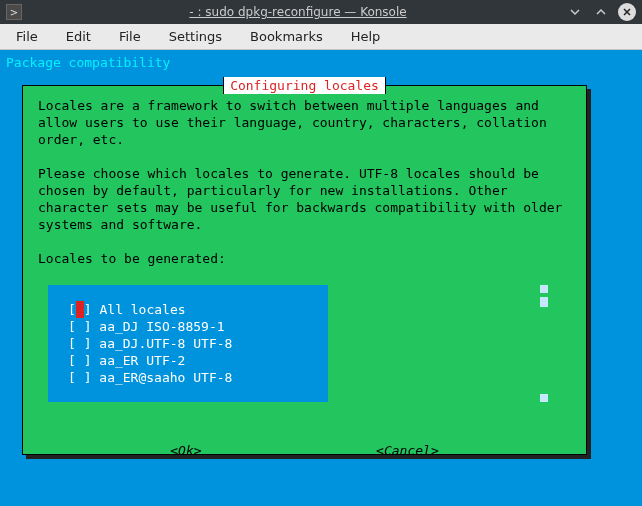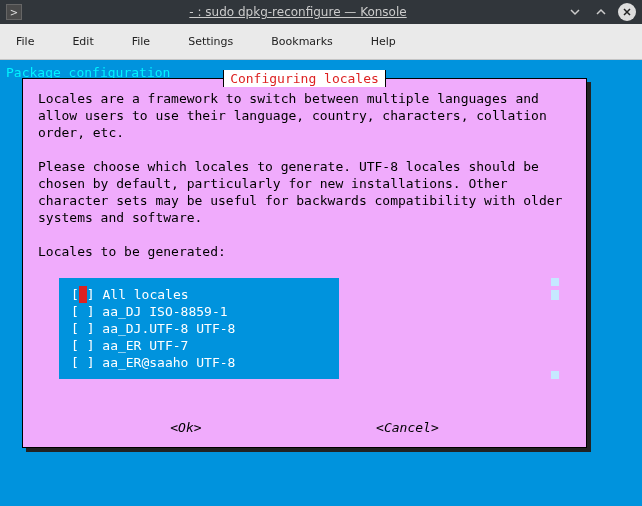--- a/index.html
+++ b/index.html
@@ -35,28 +35,28 @@
   color: #cbcbcb;
   width: 18px; height: 18px;
   display: flex; align-items: center; justify-content: center;
 }
 .titlebar-btn.close {
   background: #ddd;
   color: #222;
   border-radius: 50%;
 }
 .menubar {
-  height: 36px;
+  height: 26px;
   background: #eaeaea;
   border-bottom: 1px solid #c5c5c5;
   display: flex;
   align-items: center;
   padding: 0 4px;
-  font-size: 11px;
-  gap: 14px;
+  font-size: 13px;
+  gap: 4px;
 }
 .menubar-item {
   padding: 3px 12px;
   color: #222;
   cursor: pointer;
 }
 .terminal {
   background: #0093dd;
   width: 642px;
   height: calc(506px - 24px - 26px);
@@ -66,24 +66,24 @@
   color: #fff;
   position: relative;
   padding: 4px 6px;
 }
 .term-header {
   color: #00f3ff;
 }
 .dialog {
   position: absolute;
   left: 22px;
-  top: 18px;
+  top: 35px;
   width: 565px;
   height: 370px;
-  background: #f0abfc;
+  background: #22c55e;
   color: #000;
   border: 1px solid #000;
   box-shadow: 4px 4px 0 #222;
 }
 .dialog-title-wrap {
   position: absolute;
   top: -9px;
   left: 0; right: 0;
   text-align: center;
 }
@@ -94,24 +94,24 @@
   padding: 0 6px;
   border-left: 1px solid #000;
   border-right: 1px solid #000;
 }
 .dialog-body {
   padding: 11px 15px 8px 15px;
   color: #000;
   white-space: pre-wrap;
 }
 .listbox {
-  margin: 10px 15px 0 36px;
+  margin: 10px 15px 0 25px;
   background: #0093dd;
   color: #fff;
-  padding: 8px;
+  padding: 16px;
   position: relative;
   width: 280px;
 }
 .list-row {
   padding: 0 4px;
   white-space: pre;
 }
 .focus-cell {
   background: #d22;
   color: #d22;
@@ -178,21 +178,21 @@
 <div class="menubar">
   <span class="menubar-item">File</span>
   <span class="menubar-item">Edit</span>
   <span class="menubar-item">File</span>
   <span class="menubar-item">Settings</span>
   <span class="menubar-item">Bookmarks</span>
   <span class="menubar-item">Help</span>
 </div>
 
 <div class="terminal">
-  <div class="term-header">Package configuration</div>
+  <div class="term-header">Package compatibility</div>
 
   <div class="dialog">
     <div class="dialog-title-wrap">
       <span class="dialog-title">
         <span>Configuring locales</span>
       </span>
     </div>
 
     <div class="dialog-body">Locales are a framework to switch between multiple languages and
 allow users to use their language, country, characters, collation
@@ -202,21 +202,21 @@
 chosen by default, particularly for new installations. Other
 character sets may be useful for backwards compatibility with older
 systems and software.
 
 Locales to be generated:</div>
 
     <div class="listbox">
       <div class="list-row">[<span class="focus-cell">&nbsp;</span>] <span>All locales</span></div>
       <div class="list-row">[ ] <span>aa_DJ ISO-8859-1</span></div>
       <div class="list-row">[ ] <span>aa_DJ.UTF-8 UTF-8</span></div>
-      <div class="list-row">[ ] <span>aa_ER UTF-7</span></div>
+      <div class="list-row">[ ] <span>aa_ER UTF-2</span></div>
       <div class="list-row">[ ] <span>aa_ER@saaho UTF-8</span></div>
 
       <div class="scrollbar">
         <div class="scroll-arrow top"></div>
         <div class="scroll-thumb"></div>
         <div class="scroll-arrow bottom"></div>
       </div>
     </div>
 
     <div class="button-row">

